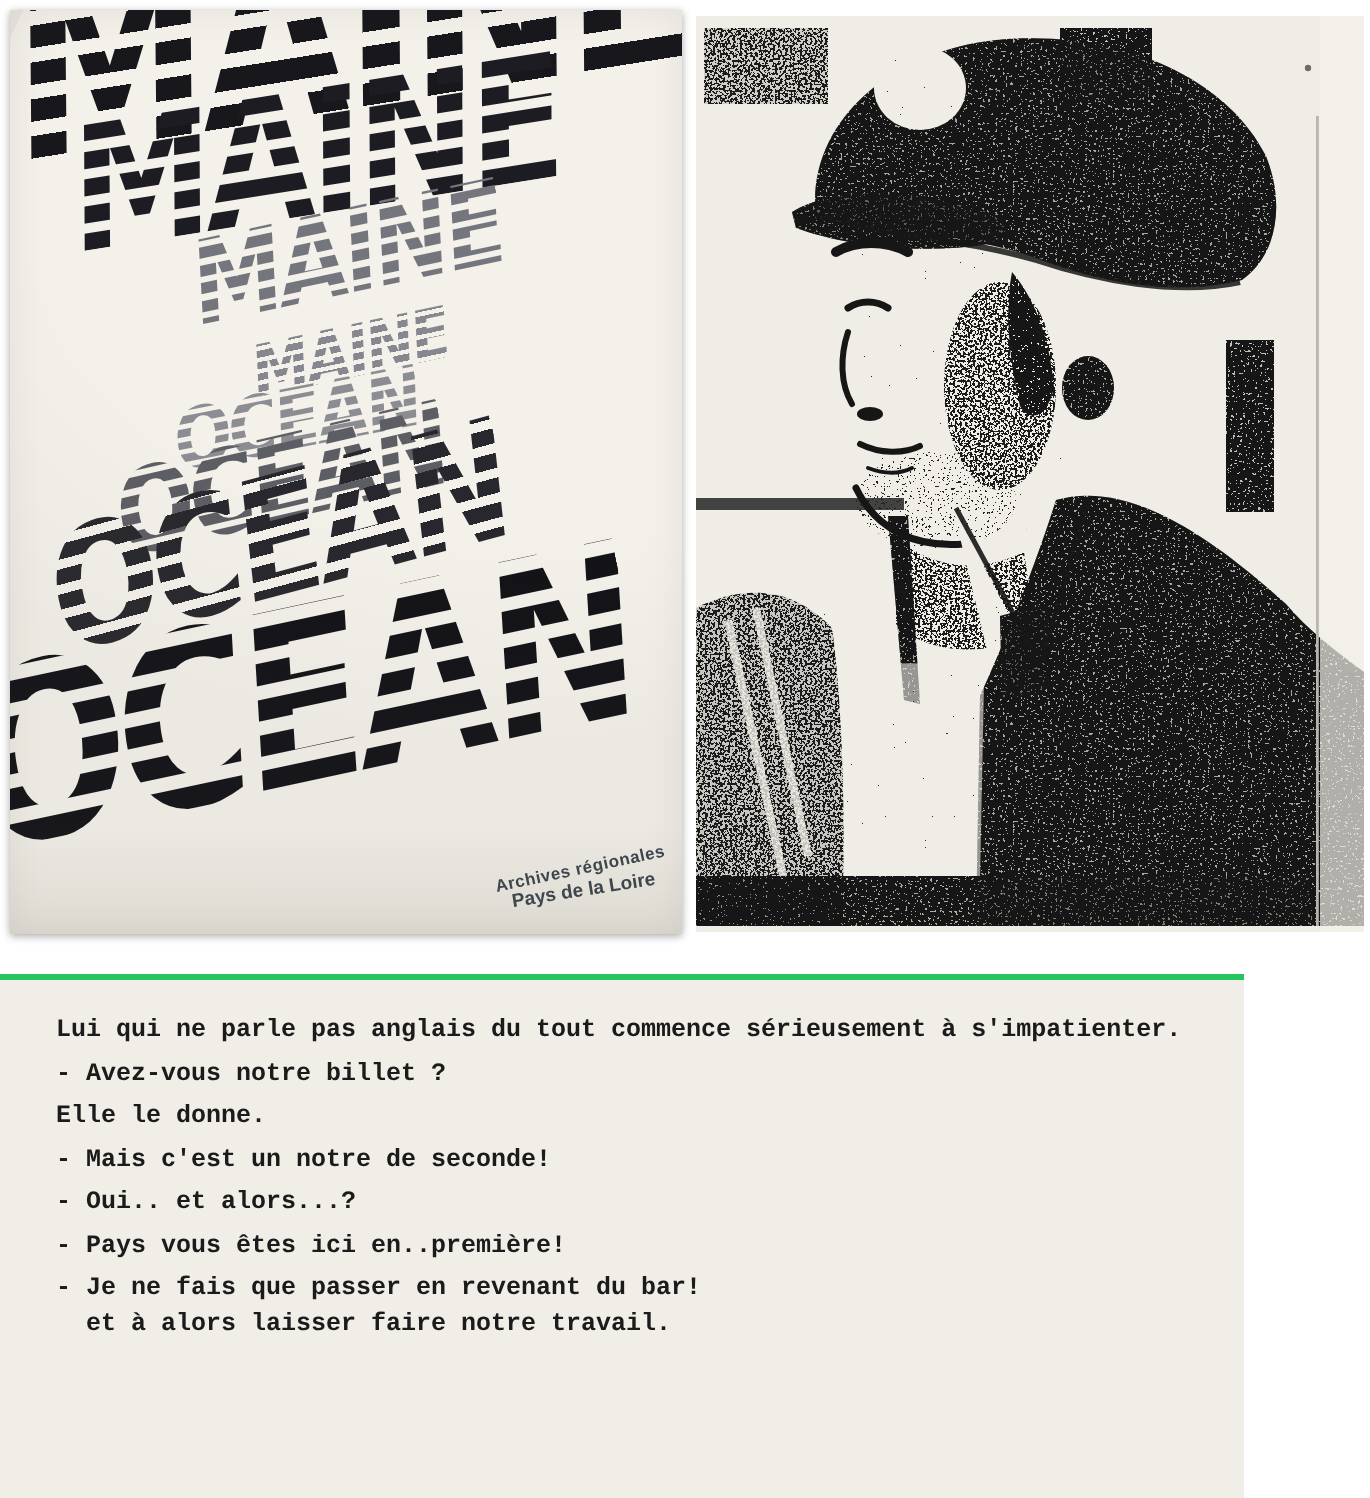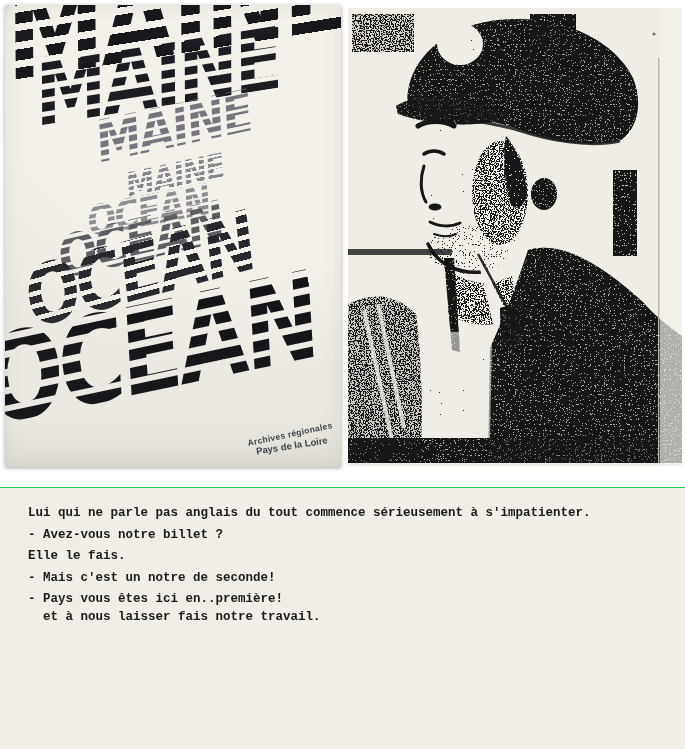--- a/index.html
+++ b/index.html
@@ -41,23 +41,23 @@
     color:var(--stamp_ink,#39424d);transform:rotate(-9deg);transform-origin:center;
     font-weight:bold;line-height:1.25;
   }
   .stamp-l1{font-size:8.5px;letter-spacing:.3px;transform:rotate(-3deg);}
   .stamp-l2{font-size:9.5px;}
   
   .photo{position:absolute;left:348px;top:8px;width:334px;height:458px;background:var(--photo_paper,#f0ede6);}
   .photo svg{display:block;width:100%;height:100%;color:var(--photo_ink,#161616);}
   
   .panel{
-    position:absolute;left:0;top:487px;width:685px;height:262px;
+    position:absolute;left:0;top:487px;width:622px;height:262px;
     background:var(--panel_bg,#f0eee7);
-    border-top:1px solid #22c55e;
+    border-top:3px solid #22c55e;
     box-sizing:border-box;padding:15px 18px 0 28px;
   }
   .dlg{font-family:"Liberation Mono","DejaVu Sans Mono",monospace;font-weight:bold;
        font-size:12.5px;line-height:21.5px;color:var(--text_ink,#1b1b1b);}
   .dlg .line{white-space:pre;}
   .dlg .line:last-child{margin-top:-4px;}
 </style>
 </head>
 <body style="--page_bg: #ffffff; --poster_paper: #f3f1ea; --photo_paper: #f0ede6; --panel_bg: #f0eee7; --text_ink: #1b1b1b; --stamp_ink: #39424d; --photo_ink: #161616;">
 
@@ -189,18 +189,20 @@
 
     <rect x="310" y="50" width="1.4" height="405" fill="#b9b5ad"></rect>
     <rect x="312" y="0" width="22" height="458" fill="#f3f1ea" opacity=".7"></rect>
   </svg>
 </div>
 
 <div class="panel">
   <div class="dlg" id="dialogue-lines">
       <div class="line">Lui qui ne parle pas anglais du tout commence sérieusement à s'impatienter.</div>
       <div class="line">- Avez-vous notre billet ?</div>
-      <div class="line">Elle le fais.</div>
+      <div class="line">Elle le donne.</div>
       <div class="line">- Mais c'est un notre de seconde!</div>
+      <div class="line">- Oui.. et alors...?</div>
       <div class="line">- Pays vous êtes ici en..première!</div>
-      <div class="line">  et à nous laisser fais notre travail.</div>
+      <div class="line">- Je ne fais que passer en revenant du bar!</div>
+      <div class="line">  et à alors laisser faire notre travail.</div>
     </div>
 </div>
 
 </body></html>

